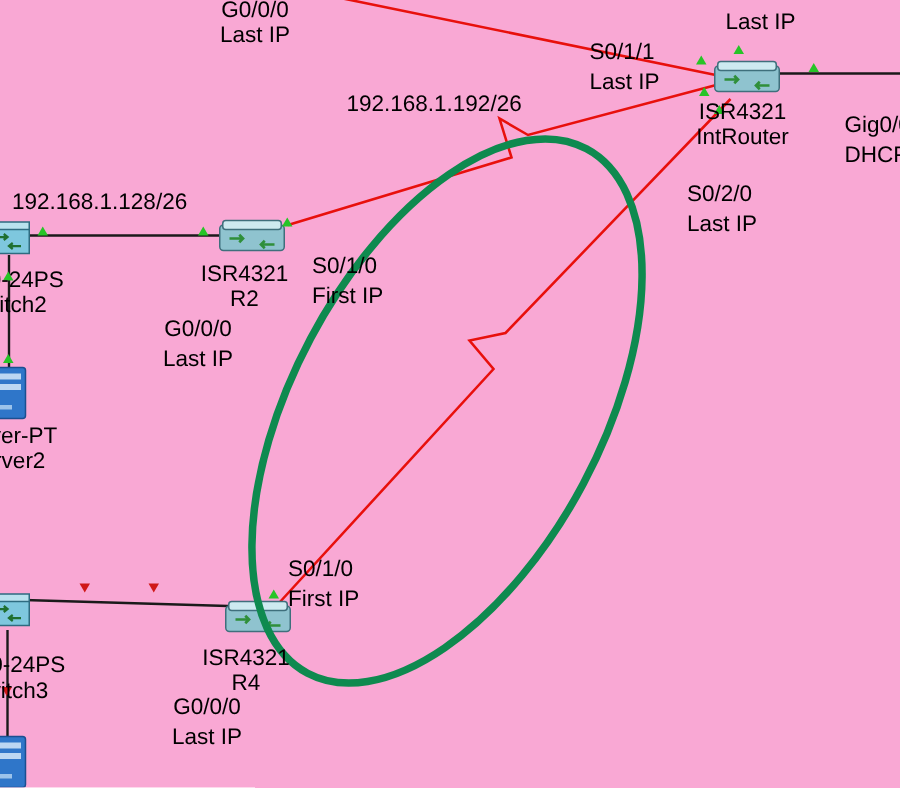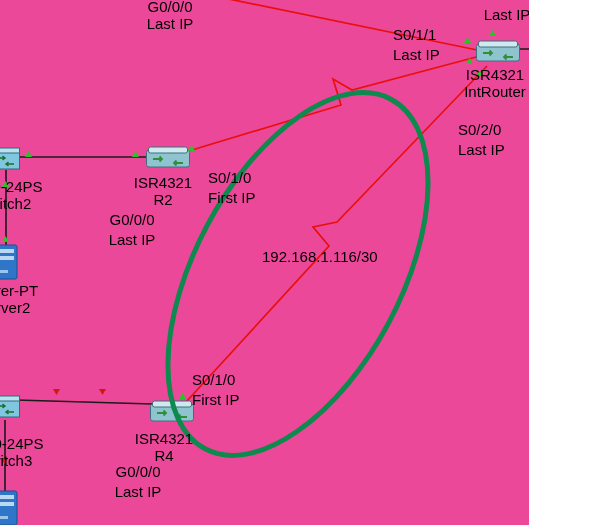--- a/index.html
+++ b/index.html
@@ -1,17 +1,17 @@
 <!DOCTYPE html>
 <html><head>
 <meta charset="utf-8">
 <style>
   html,body{margin:0;padding:0;background:#fff;}
   .canvas{
-    position:relative;width:529px;height:525px;background:#ec4899;
+    position:relative;width:600px;height:525px;background:#f9a8d4;
     overflow:hidden;font-family:"Liberation Sans",sans-serif;
   }
   svg.layer{position:absolute;left:0;top:0;width:600px;height:525px;}
   .lbl{
     position:absolute;font-size:15px;line-height:19px;color:#000;
     white-space:nowrap;
   }
   .center{transform:translateX(-50%);text-align:center;}
   .lh17{line-height:17px;}
   .lh20{line-height:20px;}
@@ -88,36 +88,38 @@
   <div class="lbl center lh20" style="left:507px;top:-15px">
     <div>S0/1/0</div>
     <div>Last IP</div>
   </div>
 
   <div class="lbl lh20" style="left:393px;top:25px">
     <div>S0/1/1</div>
     <div>Last IP</div>
   </div>
 
+  <div class="lbl" style="left:231px;top:60px">192.168.1.192/26</div>
 
   <div class="lbl center lh17" style="left:495px;top:66px">
     <div>ISR4321</div>
     <div>IntRouter</div>
   </div>
 
   <div class="lbl lh20" style="left:563px;top:74px">
     <div>Gig0/0/0</div>
     <div>DHCP</div>
   </div>
 
   <div class="lbl lh20" style="left:458px;top:120px">
     <div>S0/2/0</div>
     <div>Last IP</div>
   </div>
 
+  <div class="lbl" style="left:8px;top:125px">192.168.1.128/26</div>
 
   <div class="lbl center lh17" style="left:5px;top:178px">
     <div>2960-24PS</div>
     <div>Switch2</div>
   </div>
 
   <div class="lbl center lh17" style="left:163px;top:174px">
     <div>ISR4321</div>
     <div>R2</div>
   </div>
@@ -130,21 +132,20 @@
   <div class="lbl center lh20" style="left:132px;top:210px">
     <div>G0/0/0</div>
     <div>Last IP</div>
   </div>
 
   <div class="lbl center lh17" style="left:4px;top:282px">
     <div>Server-PT</div>
     <div>Server2</div>
   </div>
 
-  <div class="lbl" style="left:262px;top:247px">192.168.1.116/30</div>
 
 
   <div class="lbl lh20" style="left:192px;top:370px">
     <div>S0/1/0</div>
     <div>First IP</div>
   </div>
 
   <div class="lbl center lh17" style="left:164px;top:430px">
     <div>ISR4321</div>
     <div>R4</div>

